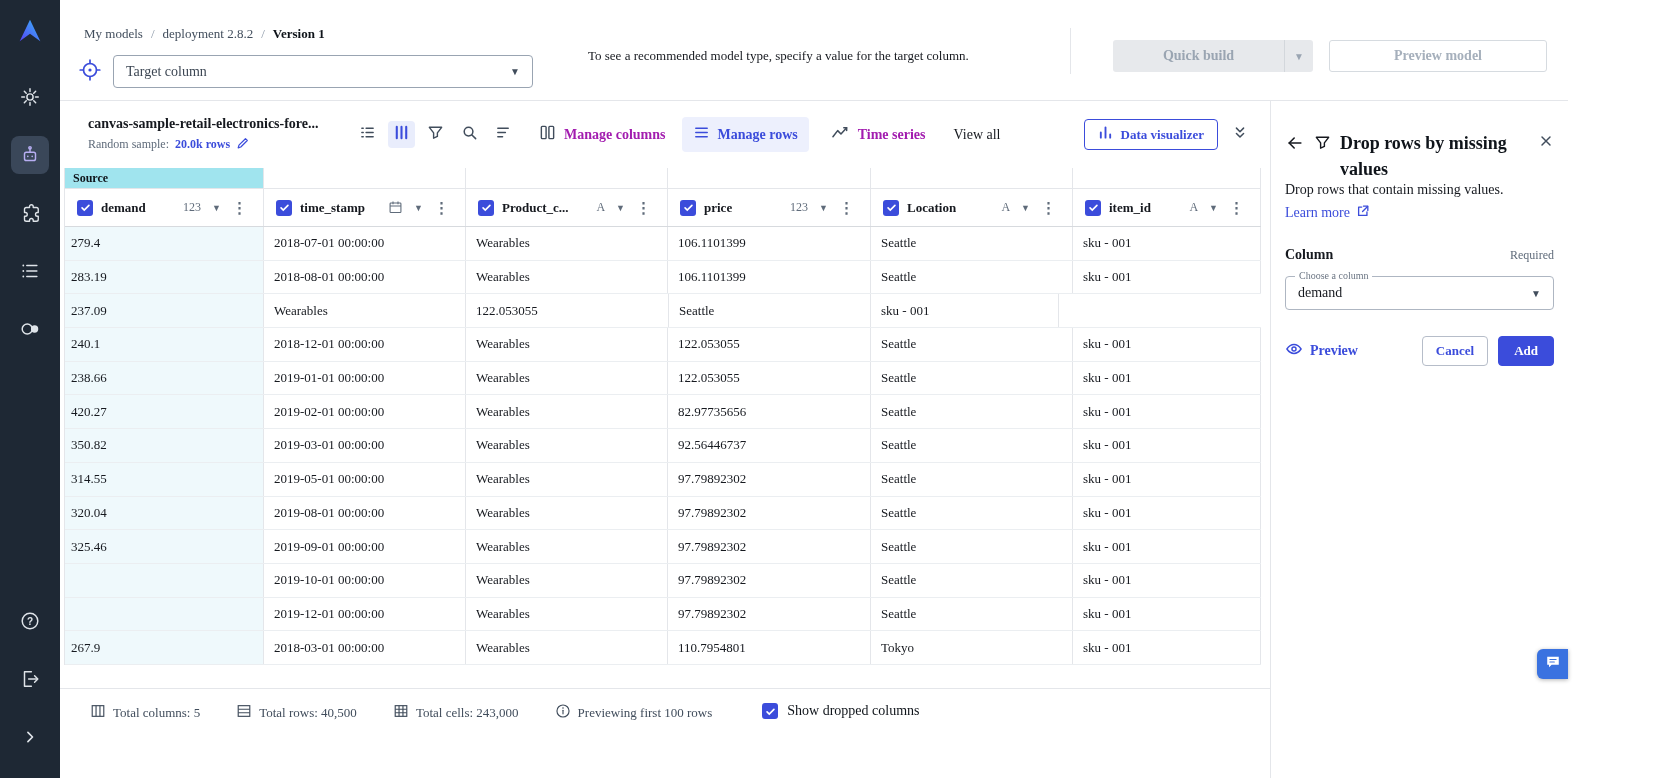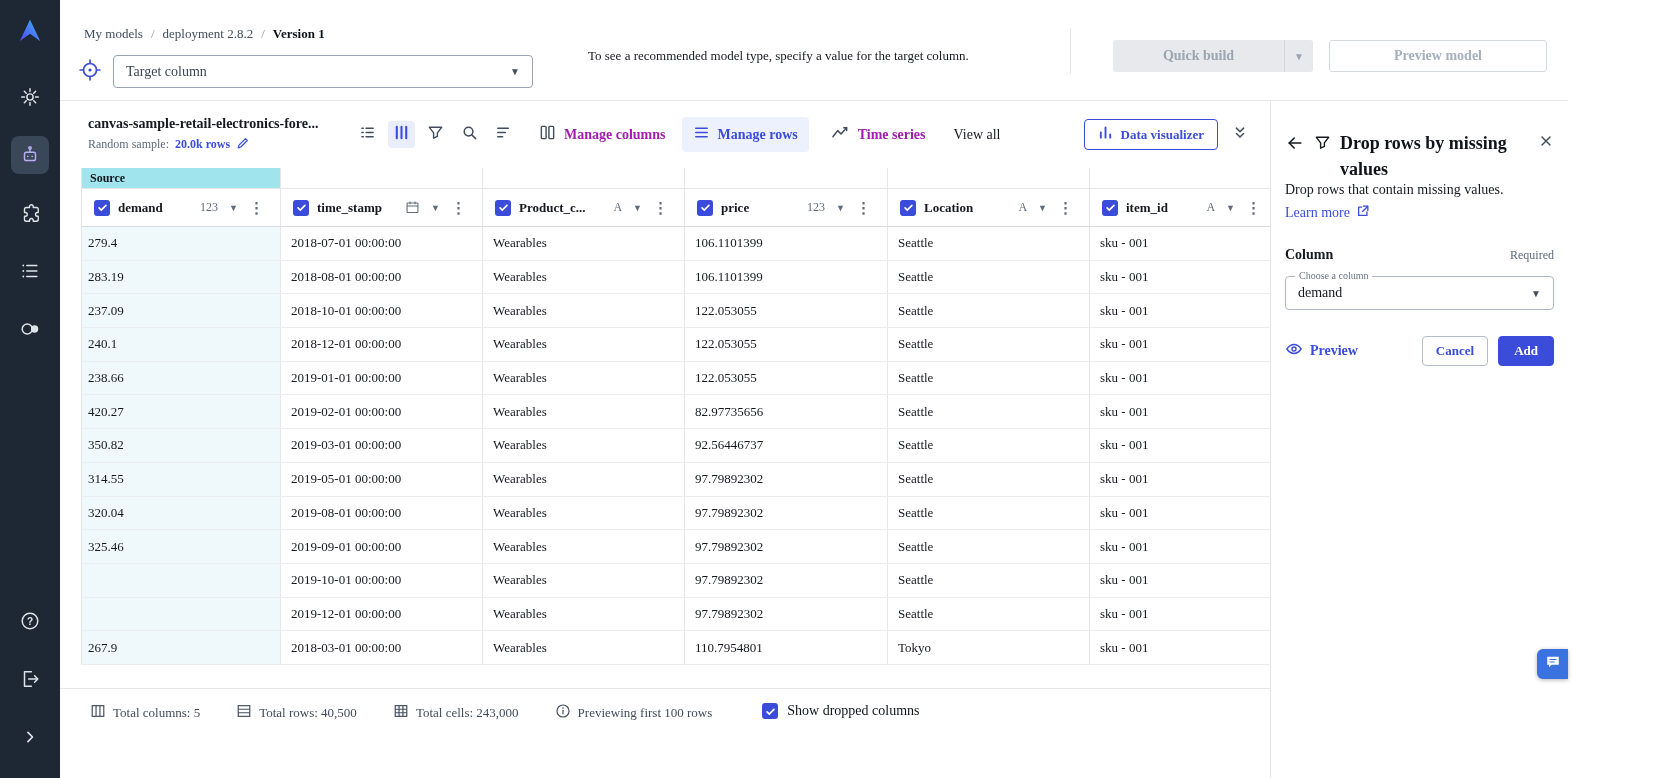--- a/index.html
+++ b/index.html
@@ -49,21 +49,21 @@
   .tool-icons { display:flex; align-items:center; gap:7px; margin-left:10px; }
   .tbtn { width:27px; height:27px; display:flex; align-items:center; justify-content:center; border-radius:4px; cursor:pointer; }
   .tbtn.selected { background:#e9edfc; }
   .tool-label { display:flex; align-items:center; gap:8px; font-size:14px; font-weight:700; color:#a21caf; margin-left:22px; cursor:pointer; white-space:nowrap; }
   .manage-rows { background:#edf0fd; color:var(--accent); padding:7px 11px; border-radius:4px; margin-left:16px; }
   .view-all { margin-left:28px; font-weight:400; color:#16191f; }
   .dv-btn { margin-left:auto; border:1px solid var(--accent); color:var(--accent); font-weight:700; font-size:13px; height:31px; padding:0 13px; border-radius:4px; display:flex; gap:8px; align-items:center; background:#fff; cursor:pointer; white-space:nowrap; }
   .collapse-btn { margin:0 22px 0 14px; cursor:pointer; display:flex; }
 
   
-  .table-wrap { flex:1; padding-left:21px; overflow:hidden; }
+  .table-wrap { flex:1; padding-left:4px; overflow:hidden; }
   .grid { width:1197px; border-left:1px solid #e4e6ea; }
   .band { display:flex; height:21px; border-bottom:1px solid #e4e6ea; }
   .bcell { border-right:1px solid #e4e6ea; height:100%; }
   .bcell.src { background:#a0e4ee; display:flex; align-items:center; padding-left:8px; font-size:12px; font-weight:700; color:#0f141a; }
   .col-row { display:flex; height:38px; border-bottom:1px solid #d7dade; background:#fff; }
   .col-cell { display:flex; align-items:center; padding:0 16px 0 12px; border-right:1px solid #e4e6ea; gap:8px; cursor:pointer; }
   .cb { width:16px; height:16px; border-radius:3px; background:var(--accent); display:flex; align-items:center; justify-content:center; flex-shrink:0; cursor:pointer; }
   .col-name { font-weight:700; font-size:13px; white-space:nowrap; overflow:hidden; }
   .col-meta { margin-left:auto; display:flex; align-items:center; gap:11px; color:#5f6b7a; flex-shrink:0; }
   .tb { font-size:12px; color:#5f6b7a; }
@@ -438,21 +438,20 @@
                 <div class="data-row">
                   <div class="cell c0 first">283.19</div>
                   <div class="cell c1">2018-08-01 00:00:00</div>
                   <div class="cell c2">Wearables</div>
                   <div class="cell c3">106.1101399</div>
                   <div class="cell c4">Seattle</div>
                   <div class="cell c5">sku - 001</div>
                 </div>
                 <div class="data-row">
                   <div class="cell c0 first">237.09</div>
-                  <div class="cell c1">2018-10-01 00:00:00</div>
                   <div class="cell c2">Wearables</div>
                   <div class="cell c3">122.053055</div>
                   <div class="cell c4">Seattle</div>
                   <div class="cell c5">sku - 001</div>
                 </div>
                 <div class="data-row">
                   <div class="cell c0 first">240.1</div>
                   <div class="cell c1">2018-12-01 00:00:00</div>
                   <div class="cell c2">Wearables</div>
                   <div class="cell c3">122.053055</div>

